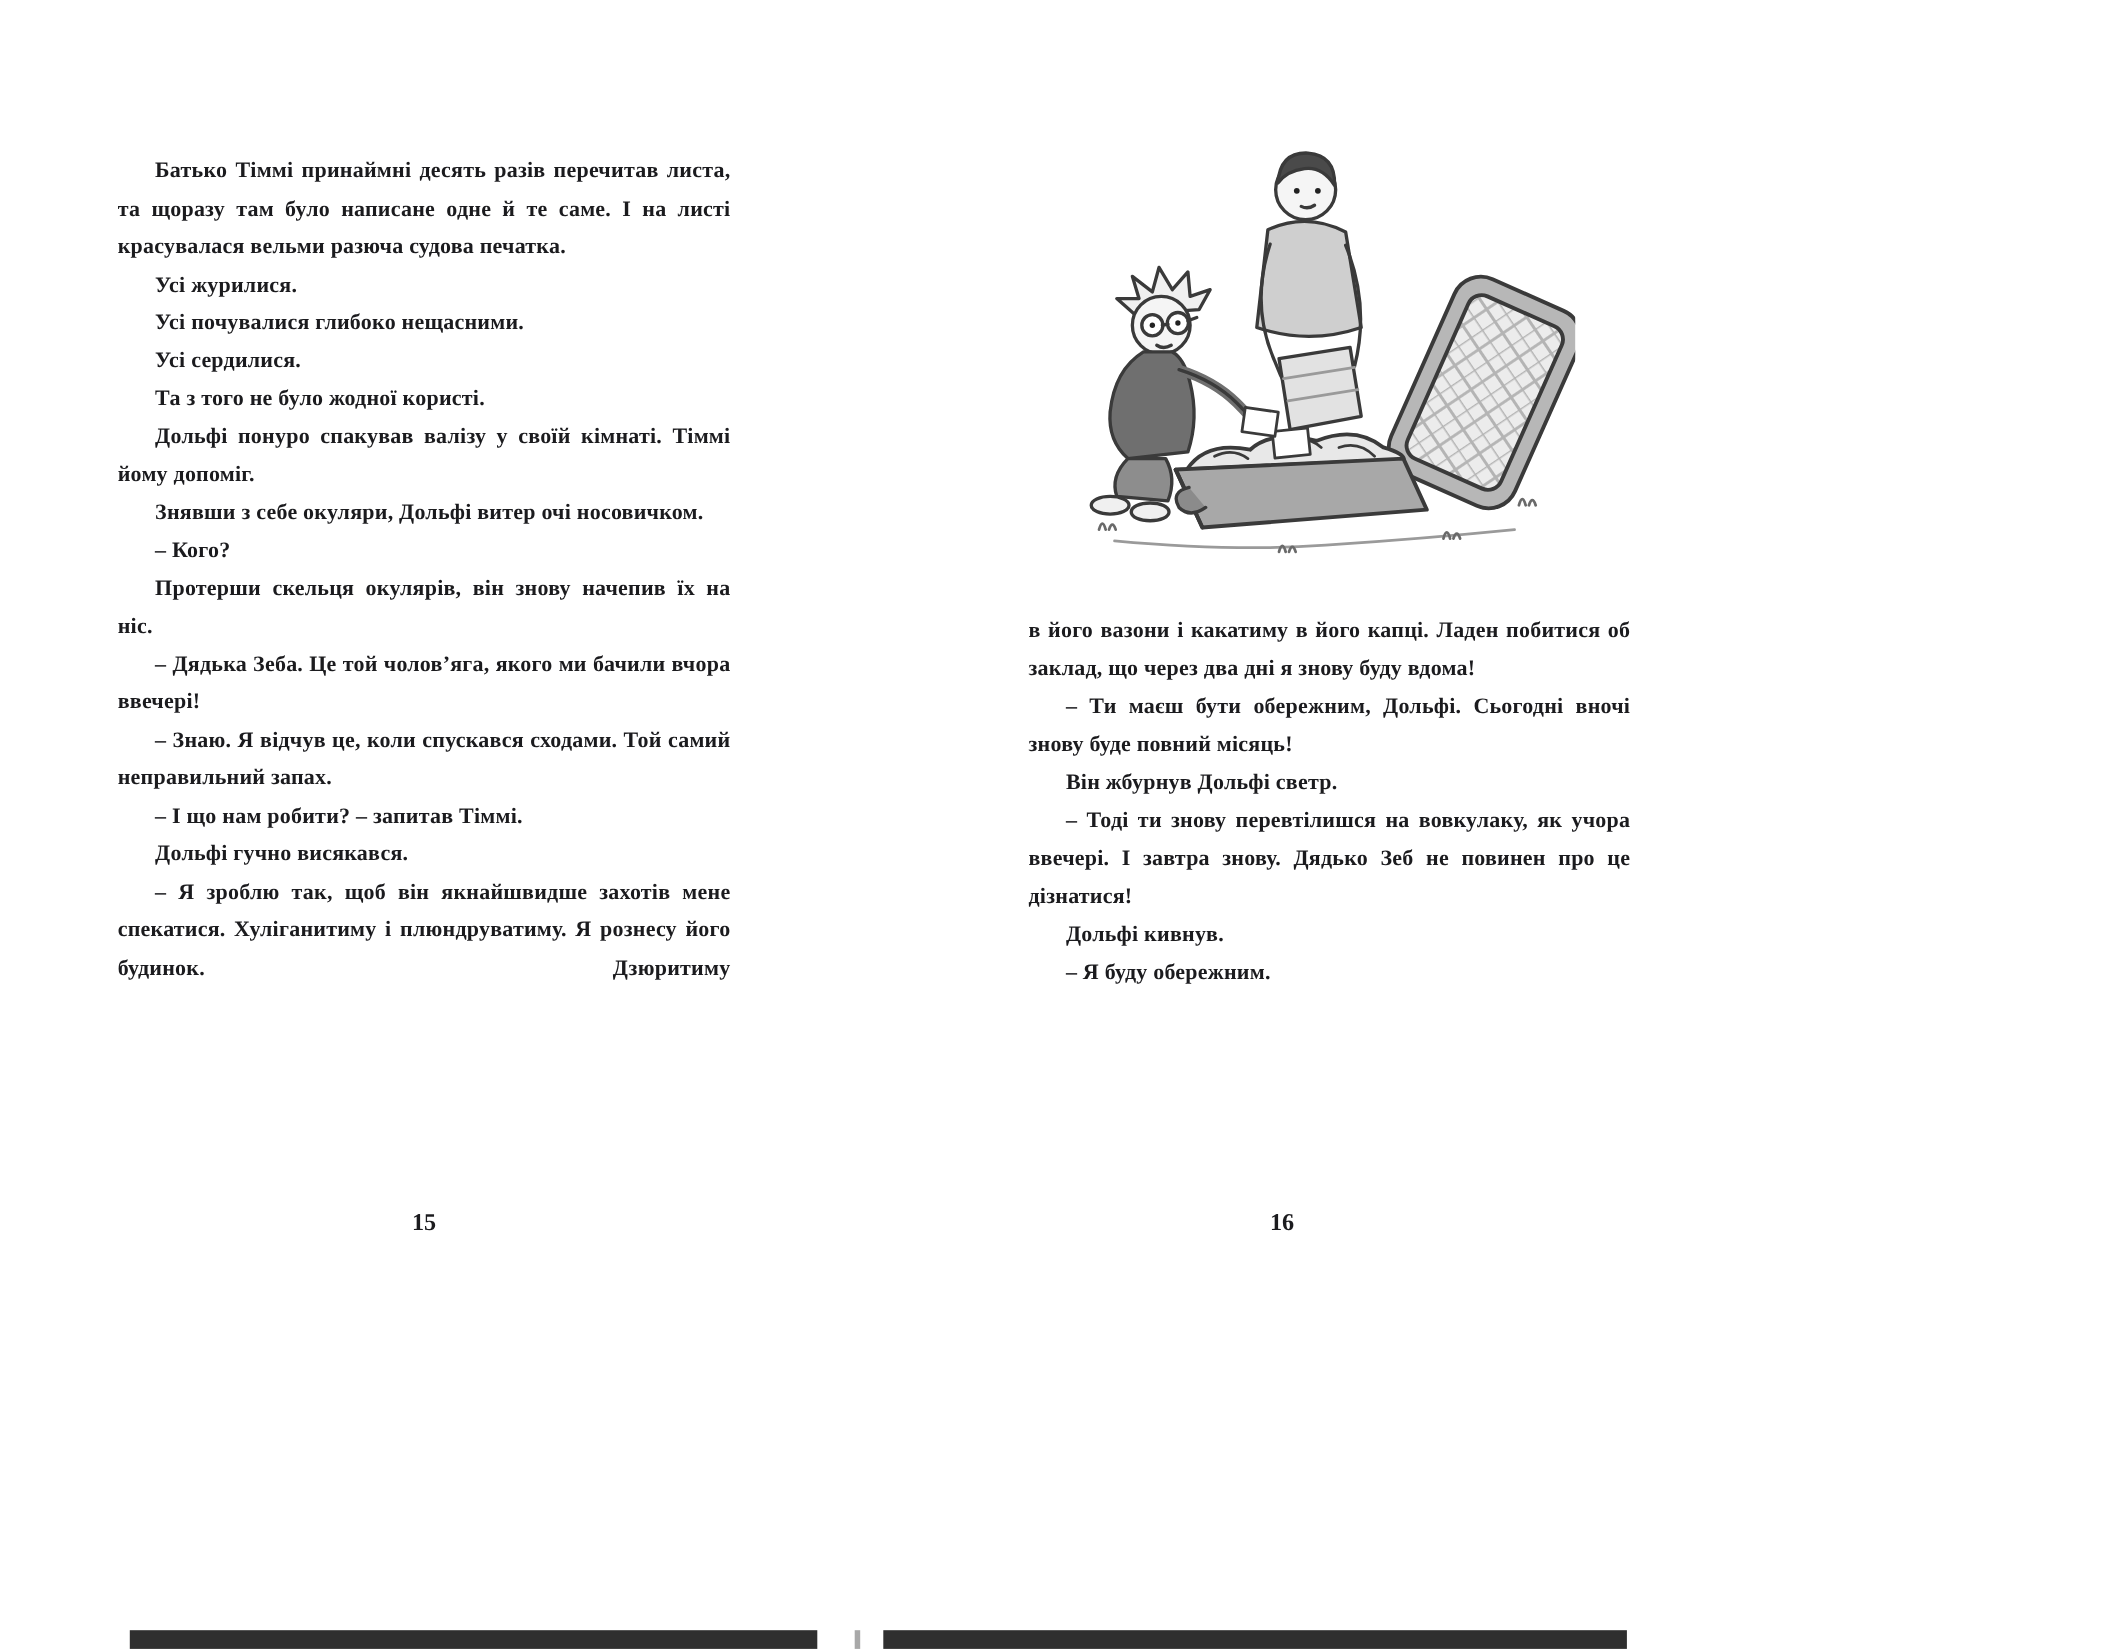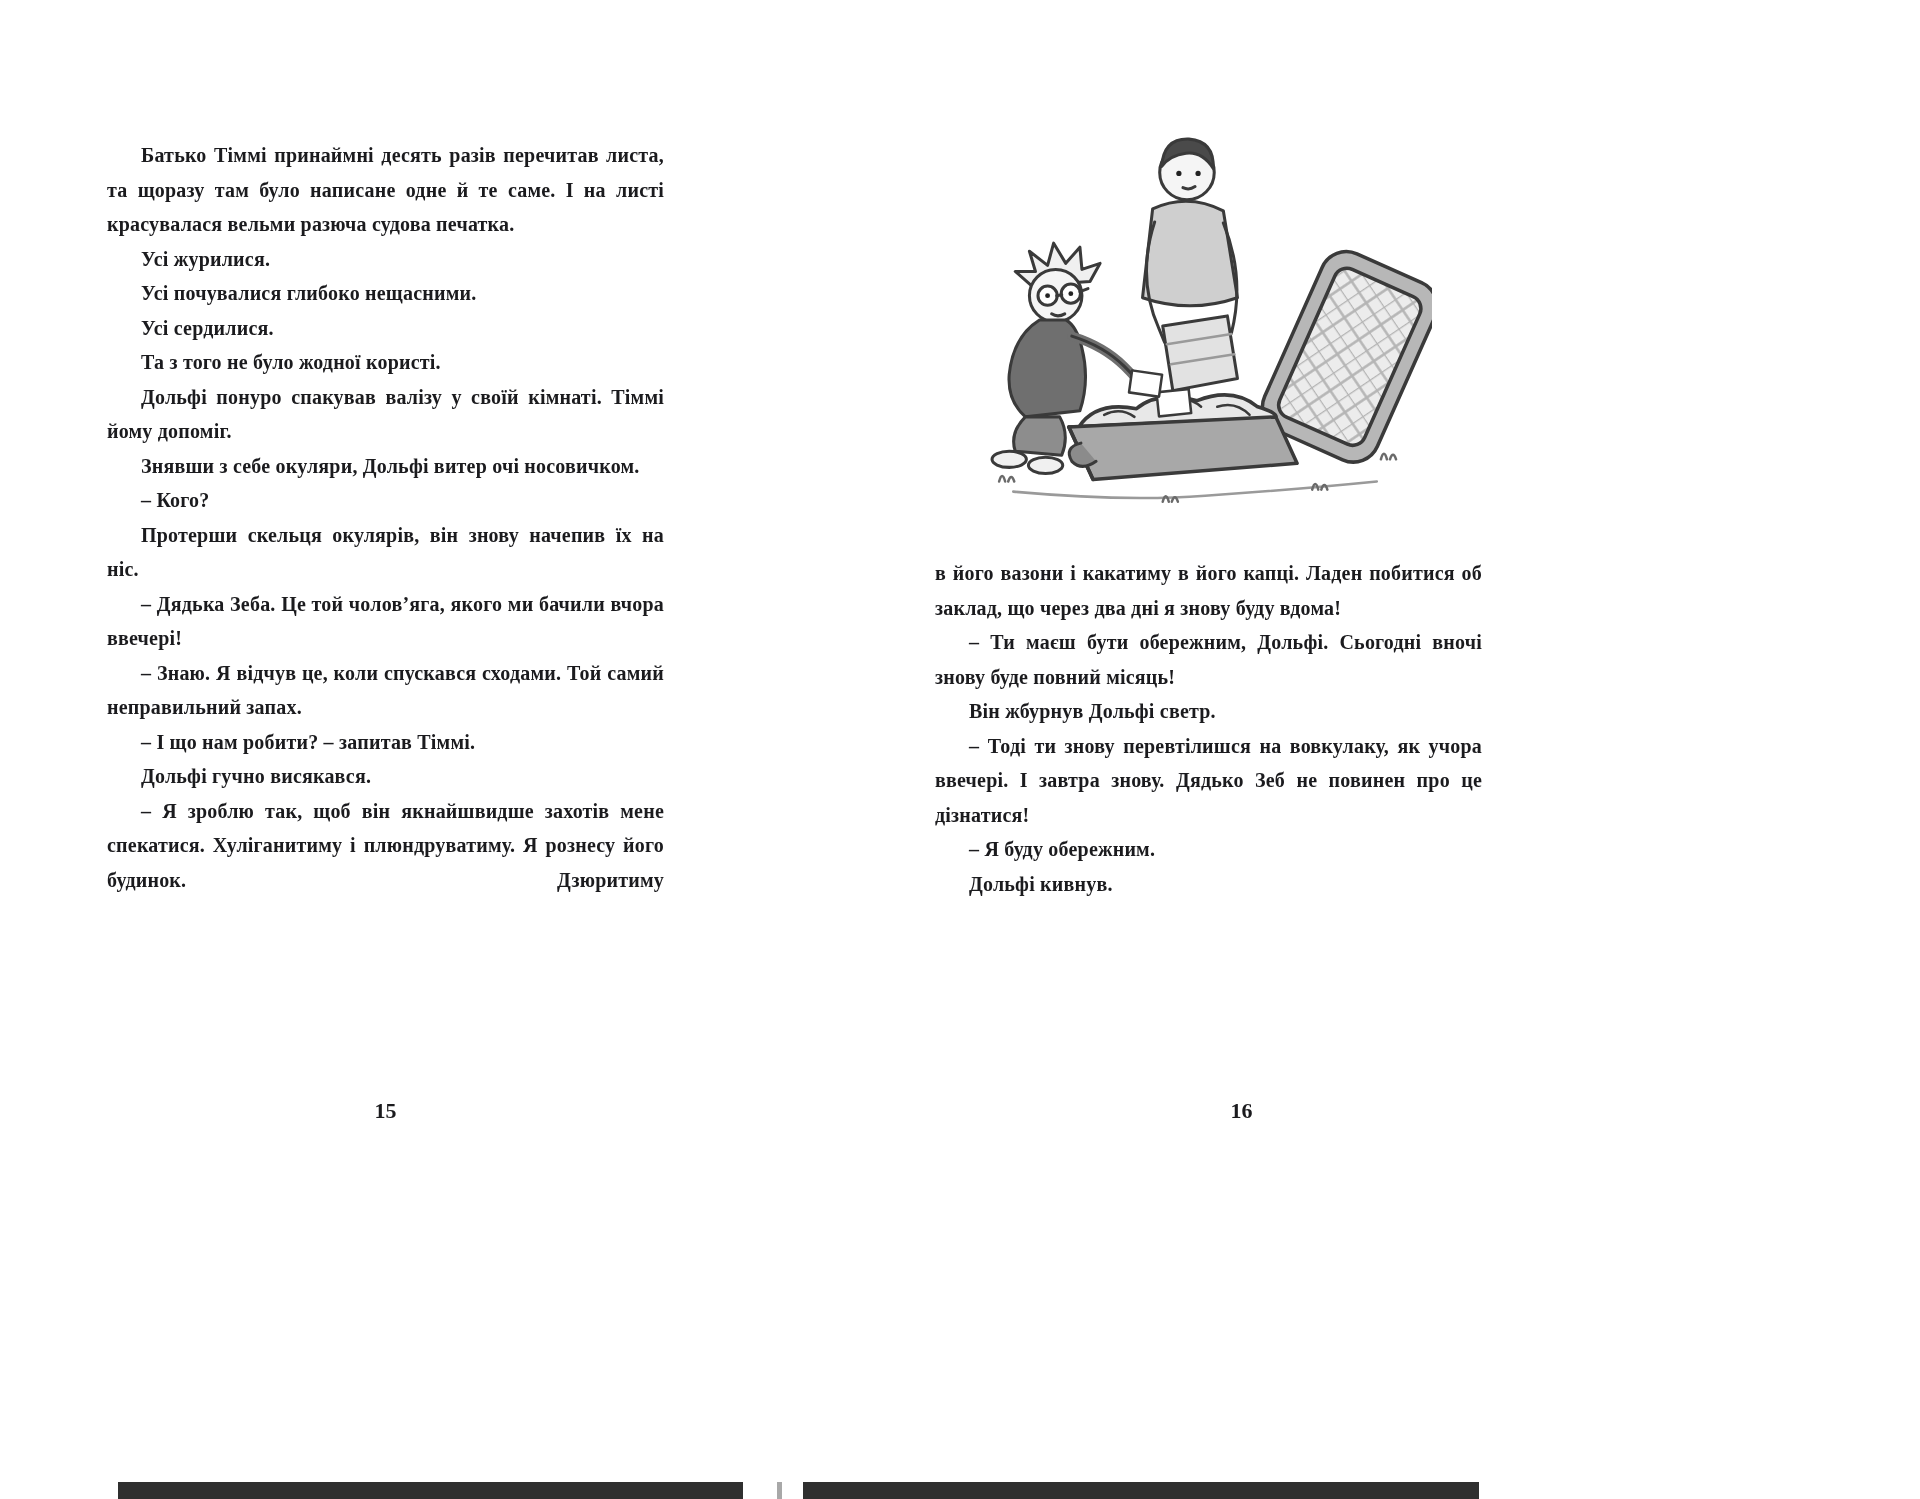--- a/index.html
+++ b/index.html
@@ -25,21 +25,21 @@
   .textcol p.fill-last { text-align-last: justify; }
   #left-text  { left: 107px; top: 138px; width: 557px; }
   #right-text { left: 935px; top: 556px; width: 547px; }
   .pagenum {
     position: absolute;
     font-size: 22px;
     font-weight: 700;
     text-align: center;
   }
   #pagenum-left  { left: 107px; top: 1098px; width: 557px; }
-  #pagenum-right { left: 968px; top: 1098px; width: 547px; }
+  #pagenum-right { left: 892px; top: 1098px; width: 547px; }
   #illustration {
     position: absolute;
     left: 948px; top: 126px;
     width: 484px; height: 404px;
   }
   #illustration svg { width: 100%; height: 100%; display: block; }
   .bottom-bar {
     position: absolute;
     top: 1482px; height: 17px;
     background: #2f2f2f;
@@ -143,21 +143,21 @@
         <path d="M424 330 q3 -11 6 0 M433 330 q3 -9 6 0"></path>
       </g>
     </svg>
   </div>
 
   <div id="right-text" class="textcol">
     <p class="no-indent">в його вазони і какатиму в його капці. Ладен побитися об заклад, що через два дні я знову буду вдома!</p>
     <p>– Ти маєш бути обережним, Дольфі. Сьогодні вночі знову буде повний місяць!</p>
     <p>Він жбурнув Дольфі светр.</p>
     <p>– Тоді ти знову перевтілишся на вовкулаку, як учора ввечері. І завтра знову. Дядько Зеб не повинен про це дізнатися!</p>
+    <p>Дольфі кивнув.</p>
     <p>– Я буду обережним.</p>
-    <p>Дольфі кивнув.</p>
   </div>
   <div id="pagenum-right" class="pagenum">16</div>
 </div>
 
 <div id="bar-left" class="bottom-bar"></div>
 <div id="bar-gap"></div>
 <div id="bar-right" class="bottom-bar"></div>
 
 </body></html>

